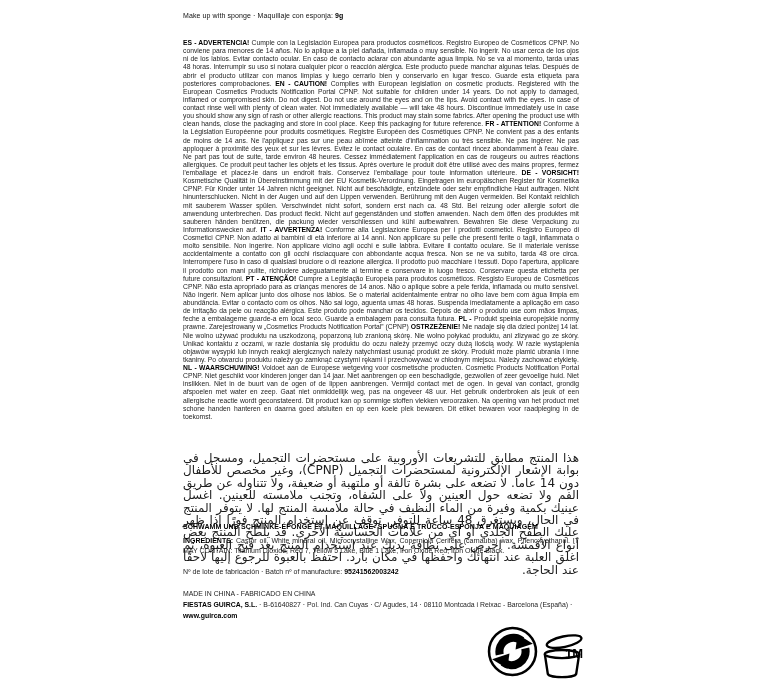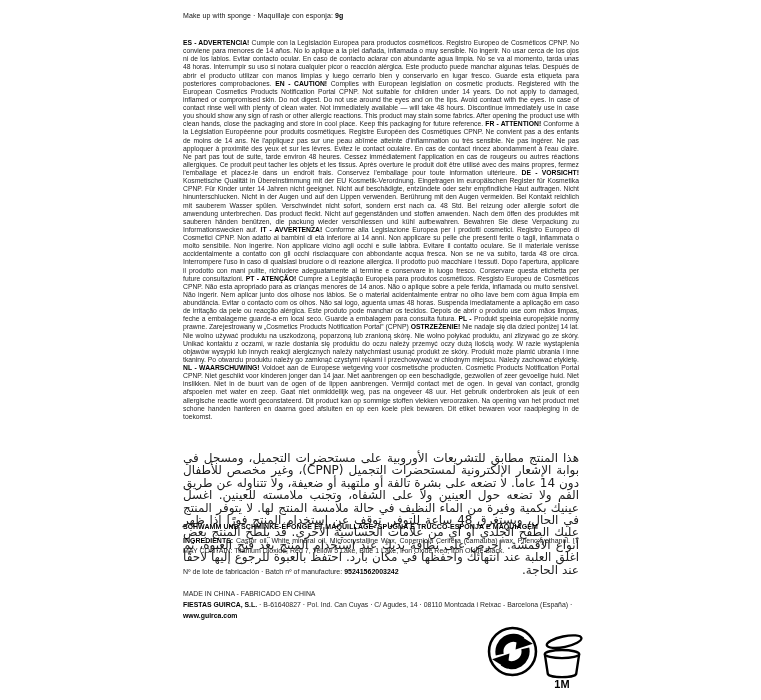--- a/index.html
+++ b/index.html
@@ -47,22 +47,22 @@
   .batch b { color:#000; }
 
   .footer { top:588px; font-size:6.9px; line-height:11px; color:#1d1d1d; }
   .footer .company-name, .footer .website { font-weight:bold; color:#000; }
   .footer .website { display:block; }
 
   .icon-row { position:absolute; left:487px; top:622px; width:95px; height:65px; }
   .green-dot { position:absolute; left:0; top:4px; width:51px; height:51px; }
   .pao { position:absolute; left:54px; top:8px; width:42px; height:52px; }
   .pao-label {
-    position:absolute; left:54px; top:56px; width:42px;
-    text-align:center; font-weight:bold; font-size:11px; color:#000;
+    position:absolute; left:54px; top:24px; width:42px;
+    text-align:right; font-weight:bold; font-size:13px; color:#000;
     pointer-events:none;
   }
 </style>
 </head>
 <body>
 
 <div>
 
   <div class="col product-line">
     <span>Make up with sponge · Maquillaje con esponja: </span><b>9g</b>

